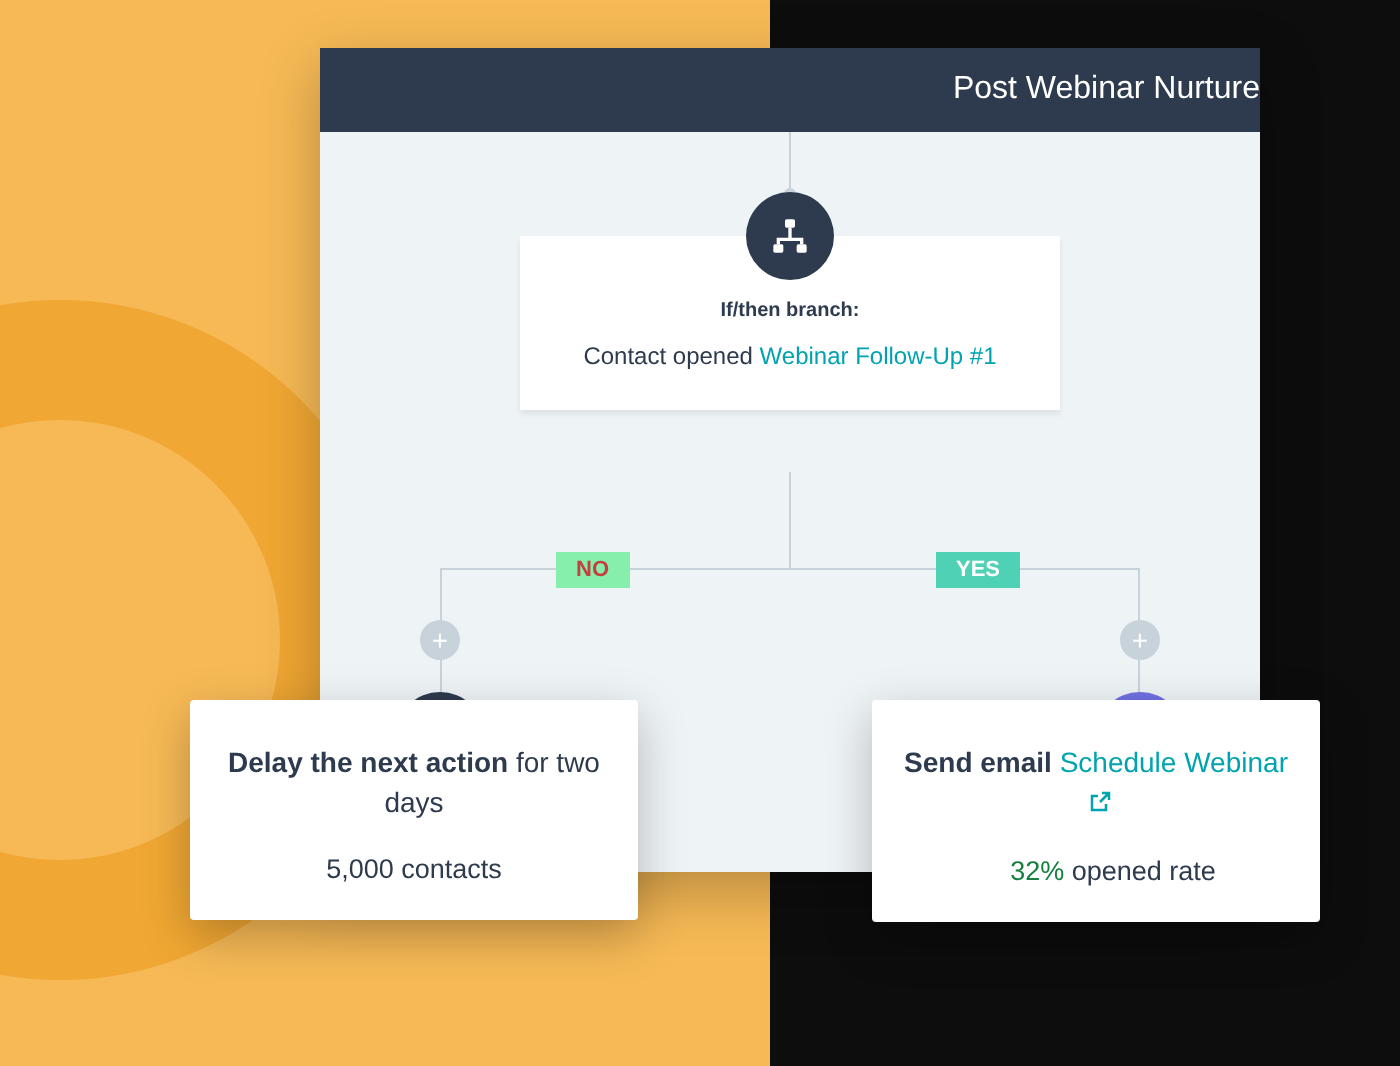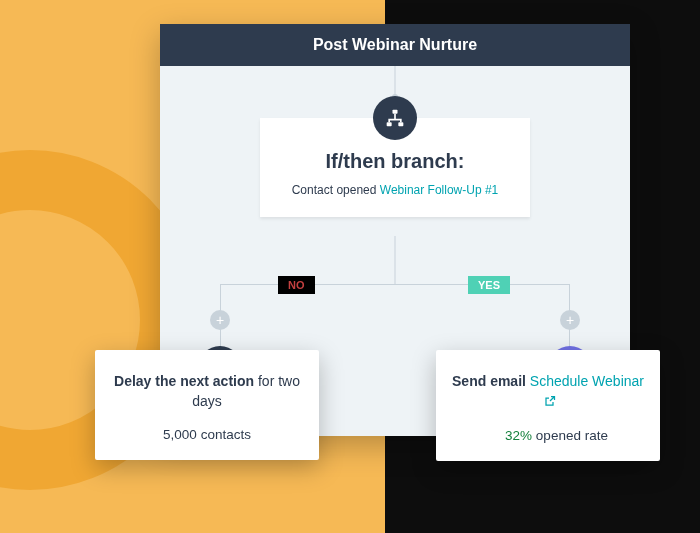--- a/index.html
+++ b/index.html
@@ -44,24 +44,24 @@
     width: 470px;
     background: #eef3f6;
     border-radius: 2px;
     box-shadow: 0 10px 30px rgba(0,0,0,0.25);
     z-index: 2;
     padding-bottom: 30px;
   }
   .panel-header {
     background: #2e3b4e;
     color: #fff;
-    text-align: center;
+    text-align: right;
     padding: 12px 0;
     font-size: 16px;
-    font-weight: 700;
+    font-weight: 400;
   }
   .flow-area {
     position: relative;
     padding: 0 20px;
     height: 340px;
   }
   .branch-card {
     position: absolute;
     left: 50%;
     transform: translateX(-50%);
@@ -80,21 +80,21 @@
     width: 44px;
     height: 44px;
     border-radius: 50%;
     background: #2e3b4e;
     display: flex;
     align-items: center;
     justify-content: center;
   }
   .branch-title {
     font-weight: 700;
-    font-size: 20px;
+    font-size: 10px;
     color: #2e3b4e;
     margin-top: 10px;
     margin-bottom: 10px;
   }
   .branch-desc {
     font-size: 12px;
     color: #2e3b4e;
   }
   .branch-desc .link {
     color: #00a3b0;
@@ -155,21 +155,21 @@
   }
   .badge {
     position: absolute;
     top: 210px;
     font-size: 11px;
     font-weight: 700;
     padding: 3px 10px;
   }
   .badge-no {
     left: 118px;
-    background: #000000;
+    background: #86efac;
     color: #c44040;
   }
   .badge-yes {
     right: 120px;
     background: #4fd1b5;
     color: #fff;
   }
   .plus-dot {
     position: absolute;
     top: 244px;

